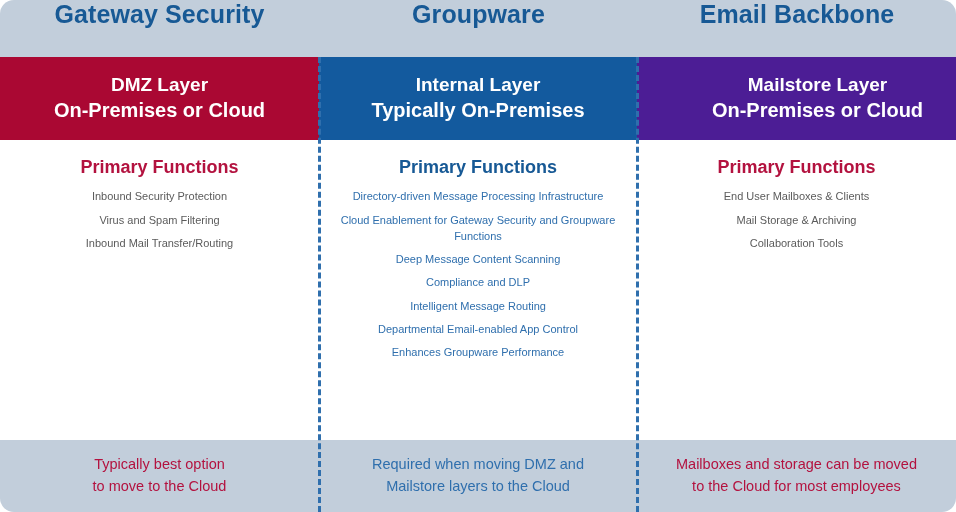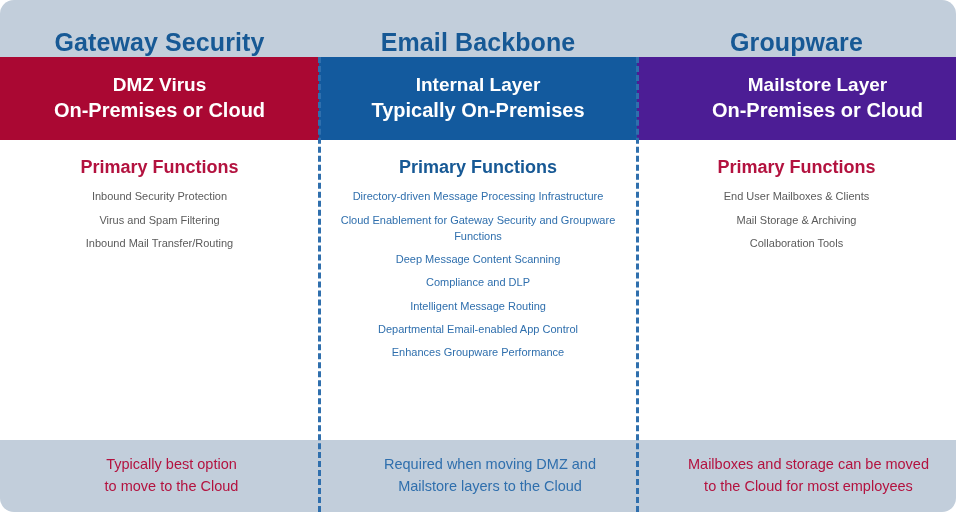--- a/index.html
+++ b/index.html
@@ -27,21 +27,21 @@
     left: 0; top: 0;
     width: 956px; height: 57px;
     background: #c2cedb;
     border-top-left-radius: 14px;
     border-top-right-radius: 14px;
     display: flex;
   }
   .title-cell {
     flex: 0 0 auto;
     display: flex;
-    align-items: flex-end;
+    align-items: flex-start;
     justify-content: center;
     height: 100%;
   }
   .title-cell.left   { width: 319px; }
   .title-cell.middle { width: 318px; }
   .title-cell.right  { width: 319px; }
   .title-text {
     font-size: 25px;
     font-weight: bold;
     color: #175995;
@@ -132,21 +132,21 @@
   .footer-cell {
     flex: 0 0 auto;
     height: 100%;
     display: flex;
     align-items: center;
     justify-content: center;
     text-align: center;
     padding: 0 12px;
     box-sizing: border-box;
   }
-  .footer-cell.left   { width: 319px; margin-left: 12px; }
+  .footer-cell.left   { width: 319px; }
   .footer-cell.middle { width: 318px; }
   .footer-cell.right  { width: 319px; }
   .footer-text {
     font-size: 14.5px;
     line-height: 1.5;
   }
   .footer-text.crimson { color: #b3123f; }
   .footer-text.blue    { color: #2f6fad; }
 
   
@@ -163,31 +163,31 @@
 </style>
 </head>
 <body>
 
 <div class="diagram">
 
   <div class="title-band">
     <div class="title-cell left">
       <span class="title-text">Gateway Security</span>
     </div>
+    <div class="title-cell right">
+      <span class="title-text">Groupware</span>
+    </div>
     <div class="title-cell middle">
       <span class="title-text">Email Backbone</span>
     </div>
-    <div class="title-cell right">
-      <span class="title-text">Groupware</span>
-    </div>
   </div>
 
   <div class="layer-band">
     <div class="layer-cell left">
-      <div class="layer-title">DMZ Virus</div>
+      <div class="layer-title">DMZ Layer</div>
       <div class="layer-sub">On-Premises or Cloud</div>
     </div>
     <div class="layer-cell middle">
       <div class="layer-title">Internal Layer</div>
       <div class="layer-sub">Typically On-Premises</div>
     </div>
     <div class="layer-cell right">
       <div class="layer-title">Mailstore Layer</div>
       <div class="layer-sub">On-Premises or Cloud</div>
     </div>

